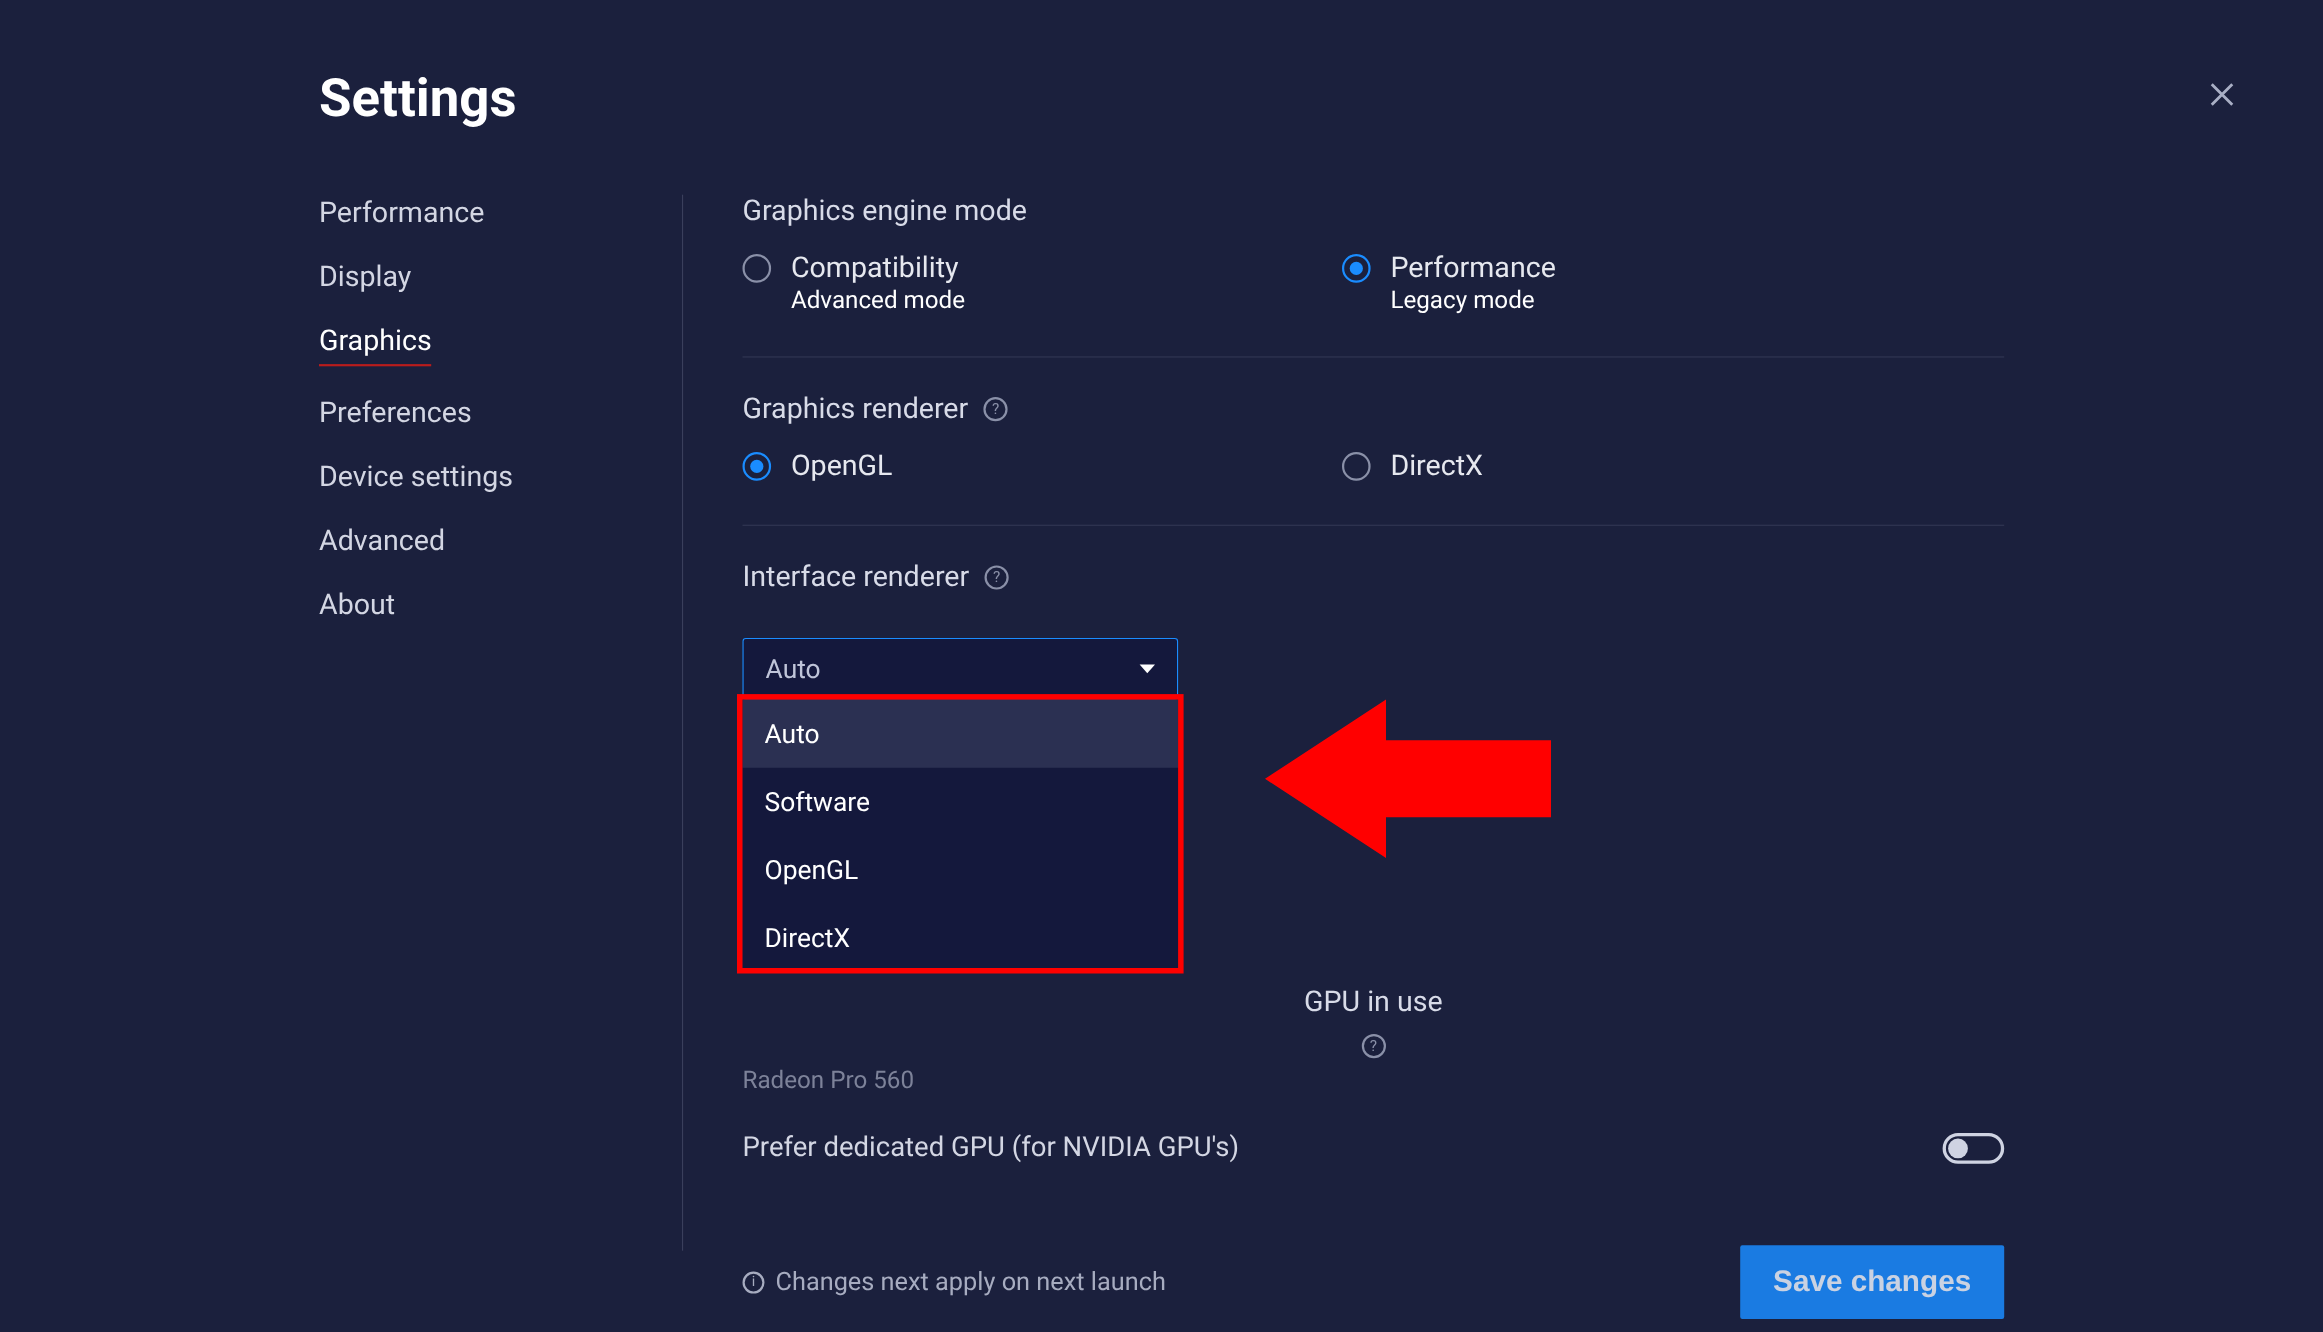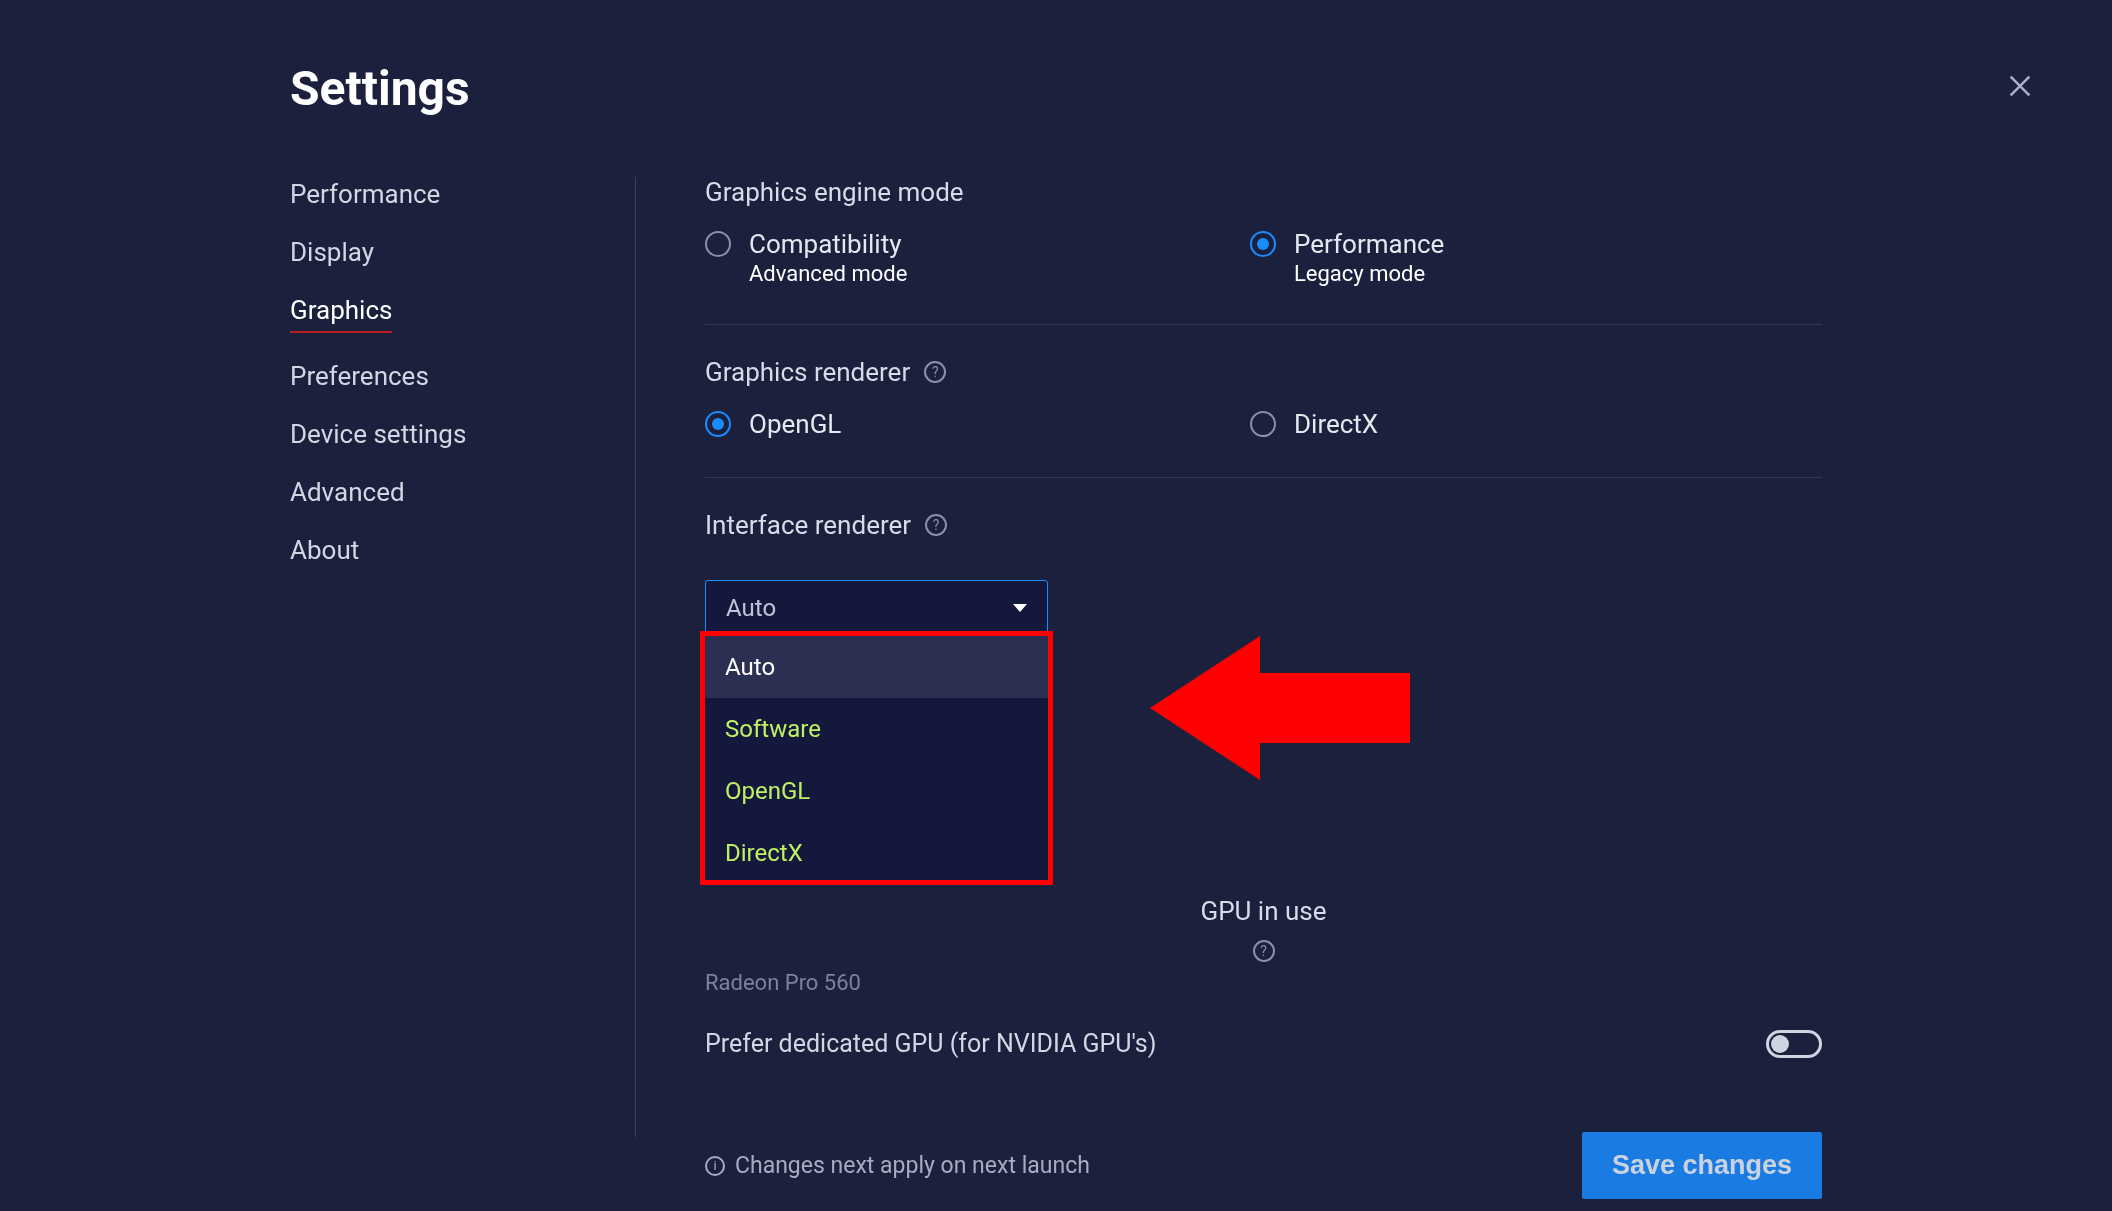--- a/index.html
+++ b/index.html
@@ -25,21 +25,21 @@
     position: absolute;
     top: 72px;
     right: 78px;
     width: 28px;
     height: 28px;
     cursor: pointer;
   }
   .close svg { stroke: #a9afc5; stroke-width: 2.2; }
   .cols {
     display: flex;
-    gap: 15px;
+    gap: 0;
   }
   .sidebar {
     width: 330px;
     display: flex;
     flex-direction: column;
     gap: 28px;
     padding-top: 8px;
   }
   .side-item {
     font-size: 26px;
@@ -115,21 +115,21 @@
   }
   .radio-texts .primary { font-size: 26px; color: #e6e8ef; }
   .radio-texts .secondary { font-size: 22px; color: #ffffff; margin-top: 2px; }
   .hsep {
     height: 1px;
     background: #323754;
     margin: 38px 0 32px 0;
   }
   .dropdown-wrap {
     position: relative;
-    width: 343px;
+    width: 396px;
     margin-top: 40px;
   }
   .dropdown {
     width: 100%;
     height: 56px;
     background: #14183c;
     border: 1.5px solid #1a8cff;
     border-radius: 3px;
     display: flex;
     align-items: center;
@@ -153,21 +153,21 @@
     pointer-events: none;
     z-index: 4;
   }
   .menu-inner { position: relative; z-index: 2; }
   .menu-item {
     height: 62px;
     padding: 0 20px;
     display: flex;
     align-items: center;
     font-size: 24px;
-    color: #bef264;
+    color: #ffffff;
     cursor: pointer;
   }
   .menu-item.hover { background: #2b3052; color: #ffffff; }
   .below-dd { margin-top: 260px; }
   .gpu-sub { font-size: 22px; color: #7d8299; margin-top: 4px; }
   .toggle-row {
     display: flex;
     justify-content: space-between;
     align-items: center;
     margin-top: 34px;

